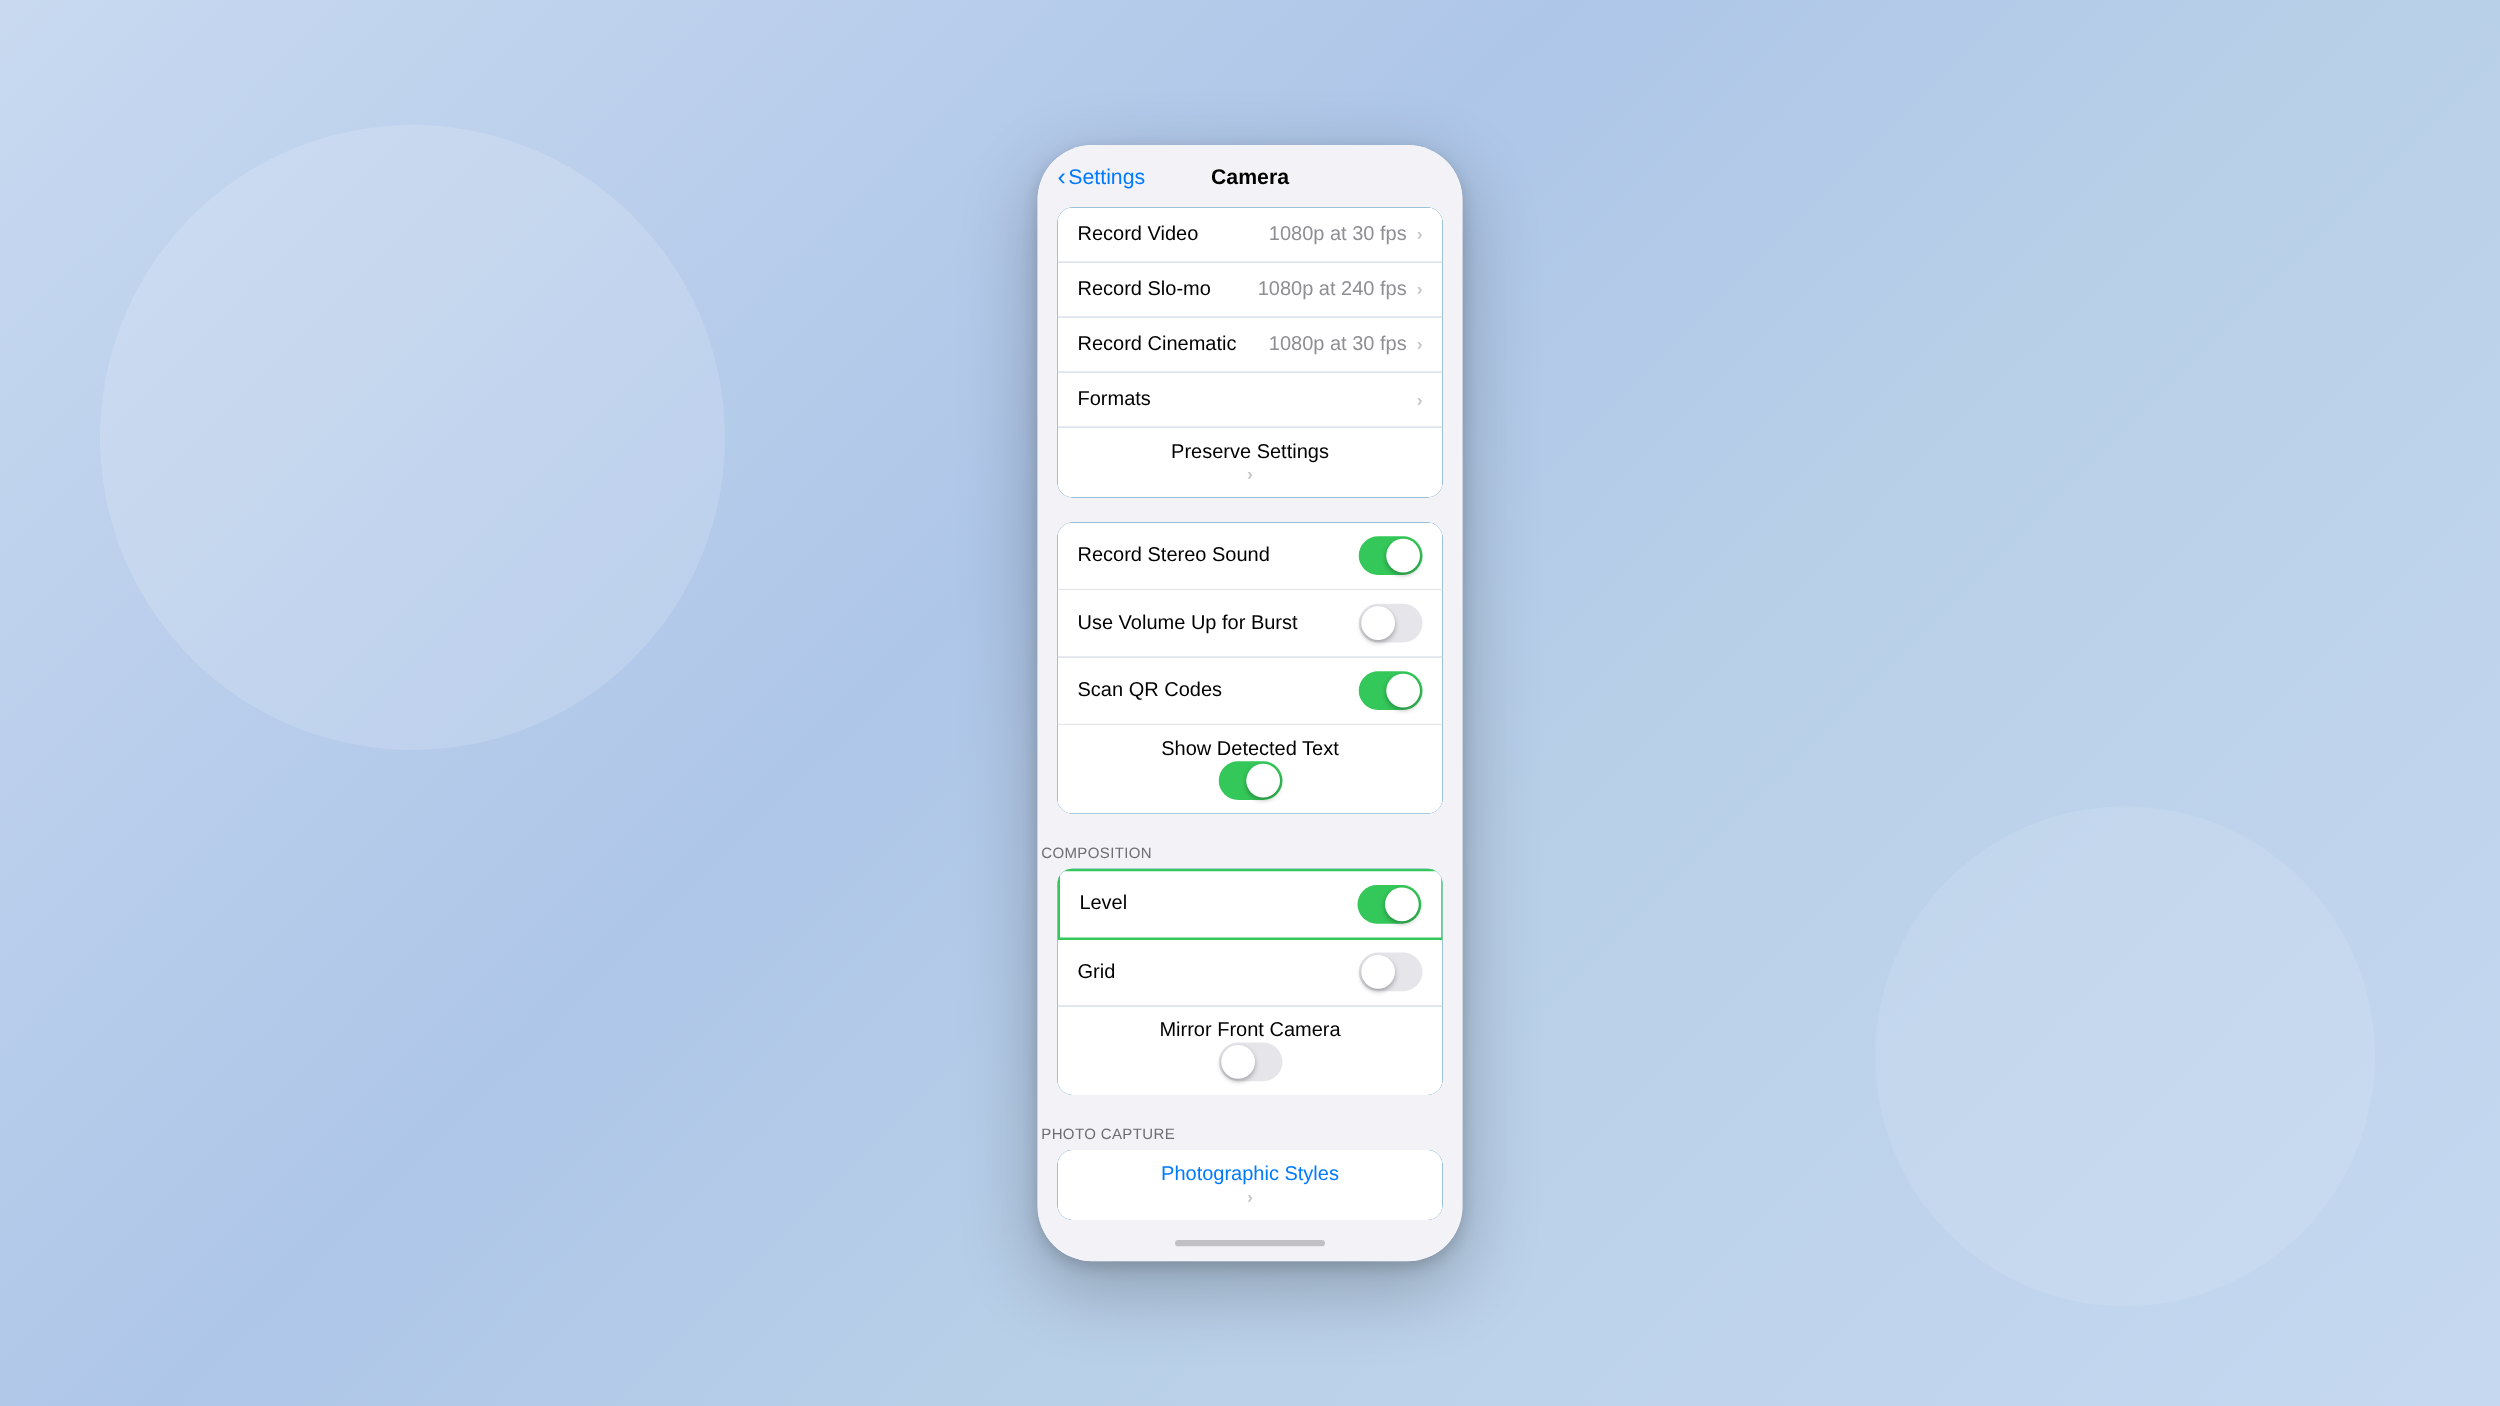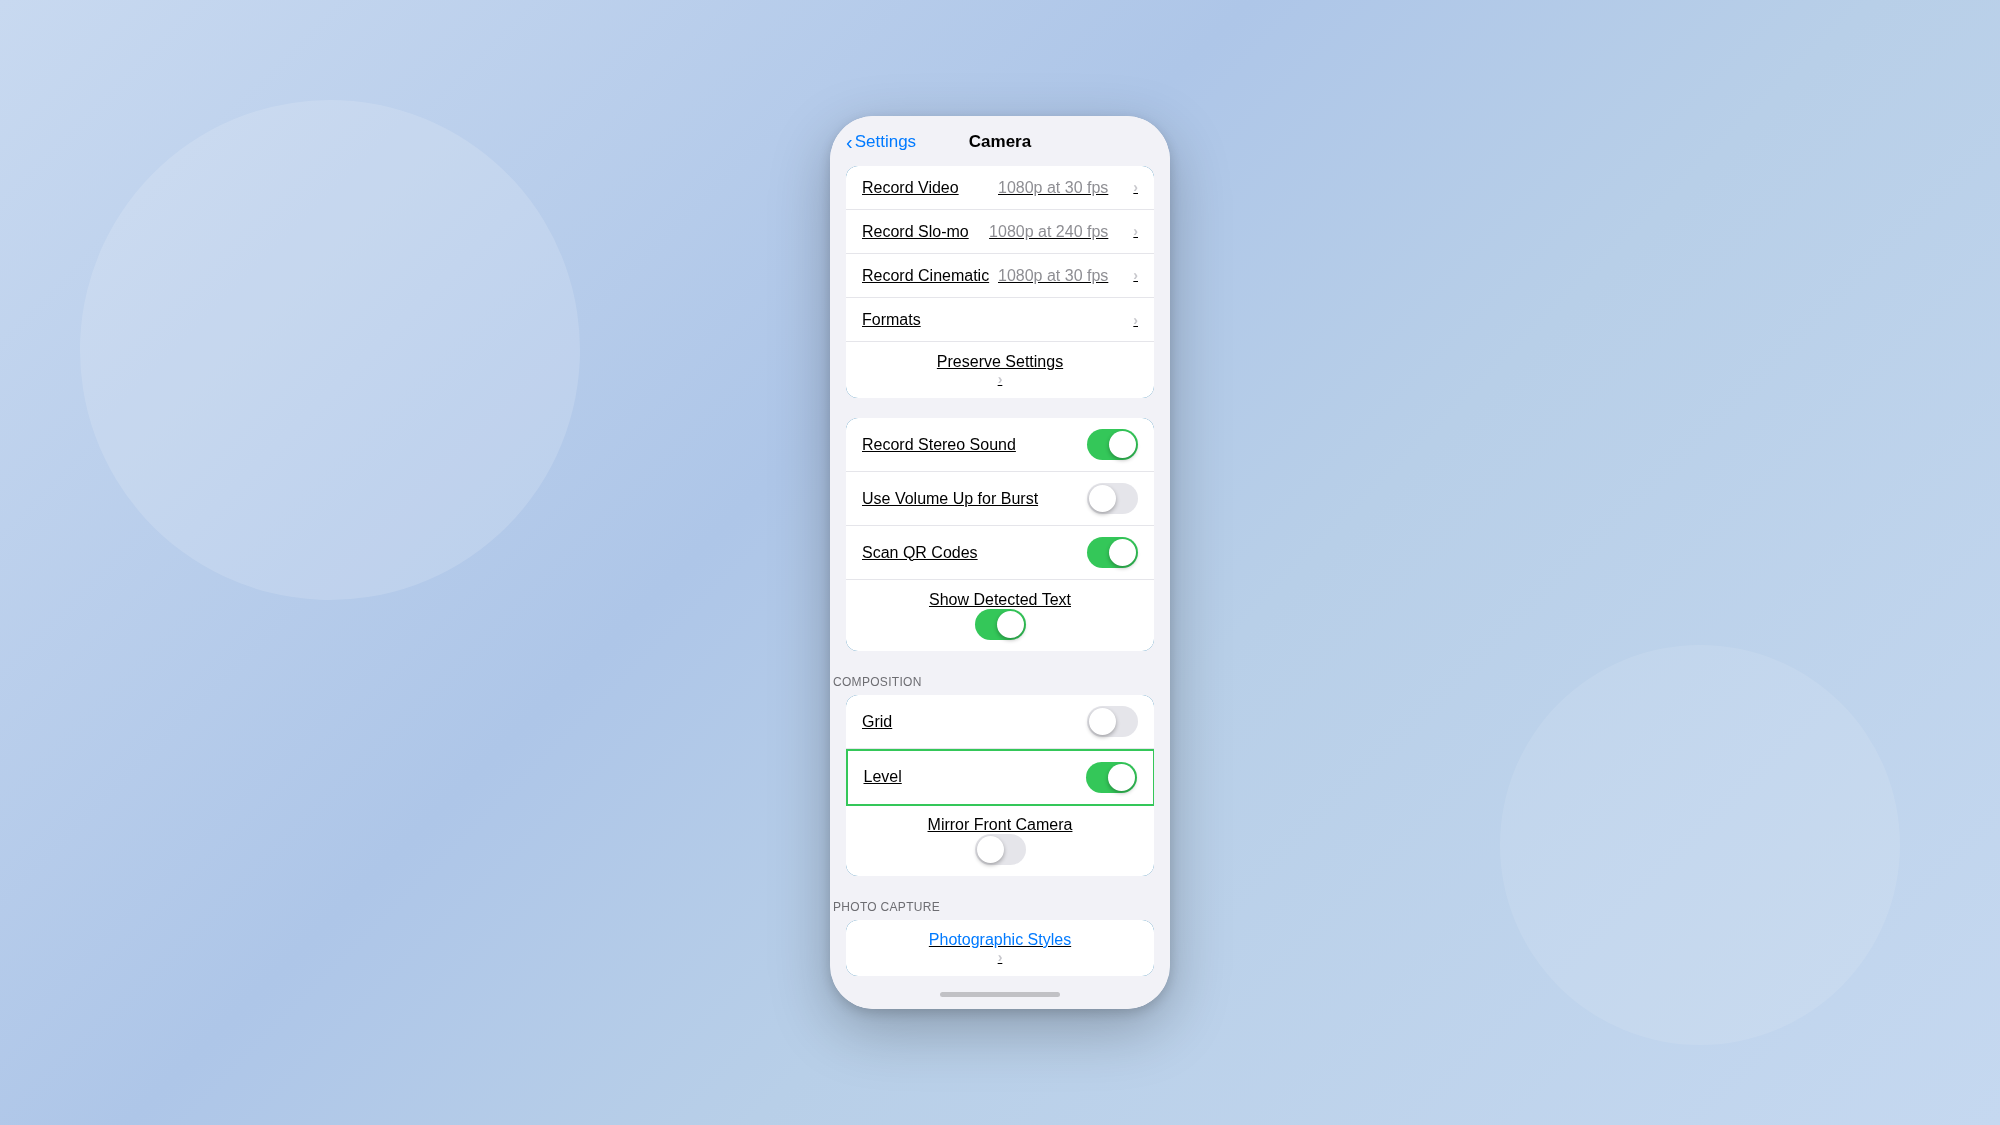--- a/index.html
+++ b/index.html
@@ -88,21 +88,20 @@
       font-weight: 600;
       color: #000;
     }
 
     
     .list-section {
       margin: 6px 16px;
       background: #0369a1;
       border-radius: 12px;
       overflow: hidden;
-      text-decoration: underline;
     }
 
     .section-label {
       padding: 8px 3px 4px;
       font-size: 12px;
       font-weight: 400;
       color: #6d6d72;
       letter-spacing: 0.3px;
       text-transform: uppercase;
     }
@@ -130,21 +129,21 @@
     }
 
     .item-value {
       font-size: 16px;
       color: #8e8e93;
       margin-right: 4px;
     }
 
     .item-right {
       display: flex;
-      gap: 21px;
+      gap: 4px;
     }
 
     
     .chevron {
       color: #c7c7cc;
       font-size: 14px;
       font-weight: 600;
     }
 
     
@@ -296,29 +295,29 @@
           <div class="toggle-knob"></div>
         </div>
       </div>
     </div>
 
     <div class="section-gap"></div>
 
     <div class="composition-section-wrapper">
       <div class="section-label">COMPOSITION</div>
       <div class="list-section" style="margin-top:2px;">
+        <div class="list-item" style="border: 2.5px solid #34c759; border-left: 2.5px solid #34c759; border-right: 2.5px solid #34c759; margin: -0.5px -0.5px; position: relative; z-index: 3;">
+          <span class="item-label">Level</span>
+          <div class="toggle on">
+            <div class="toggle-knob"></div>
+          </div>
+        </div>
         <div class="list-item">
           <span class="item-label">Grid</span>
           <div class="toggle off">
-            <div class="toggle-knob"></div>
-          </div>
-        </div>
-        <div class="list-item" style="border: 2.5px solid #34c759; border-left: 2.5px solid #34c759; border-right: 2.5px solid #34c759; margin: -0.5px -0.5px; position: relative; z-index: 3;">
-          <span class="item-label">Level</span>
-          <div class="toggle on">
             <div class="toggle-knob"></div>
           </div>
         </div>
         <div class="list-item">
           <span class="item-label">Mirror Front Camera</span>
           <div class="toggle off">
             <div class="toggle-knob"></div>
           </div>
         </div>
       </div>

